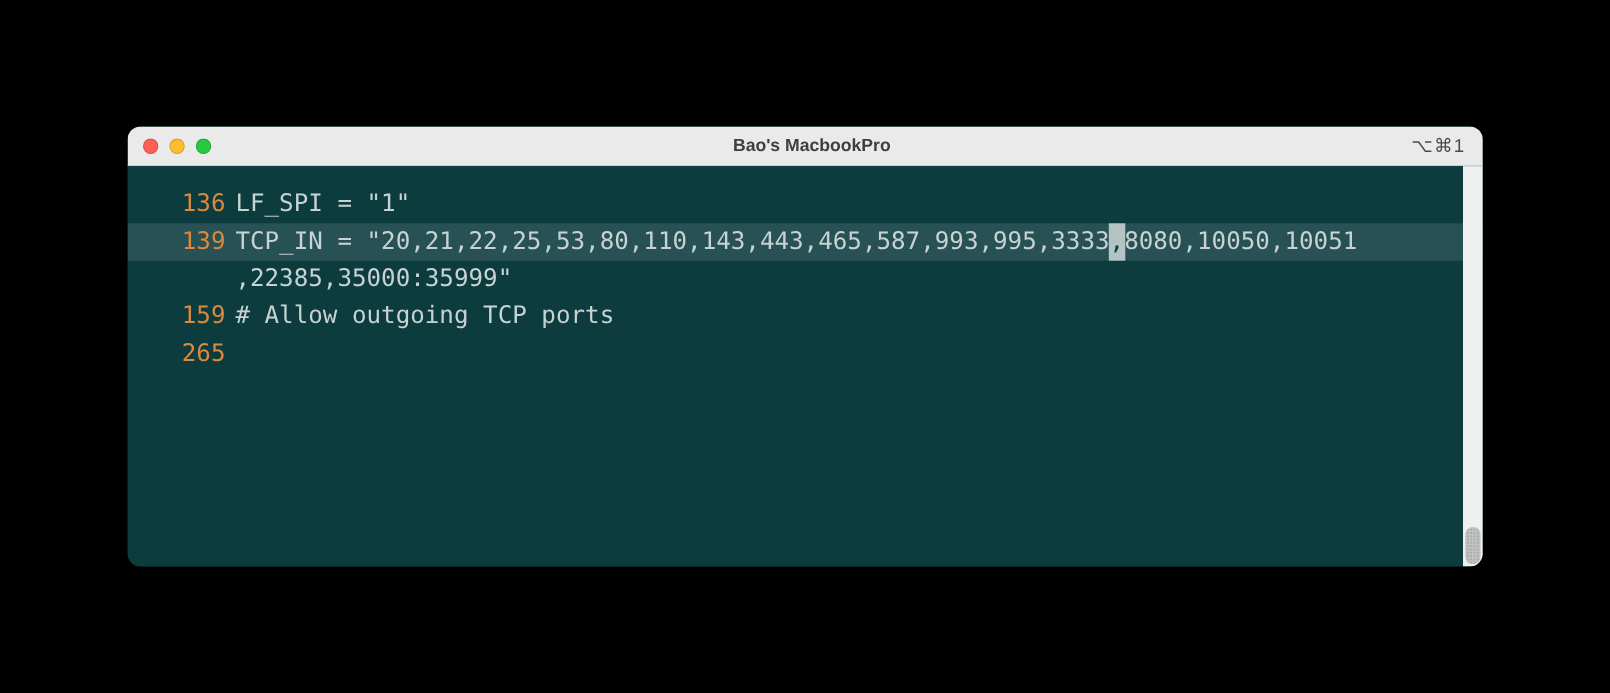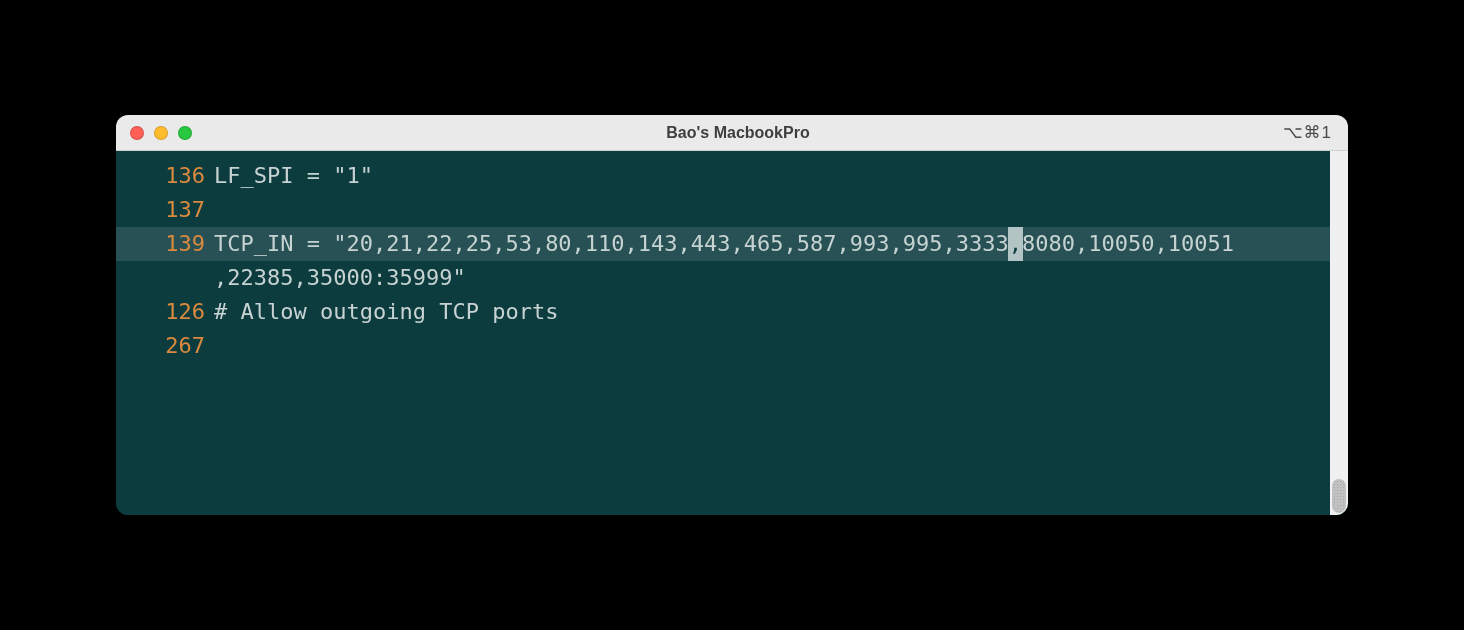--- a/index.html
+++ b/index.html
@@ -55,21 +55,21 @@
   .shortcut {
     margin-left: auto;
     padding-right: 16px;
     font-size: 17px;
     color: #4b4b4b;
     letter-spacing: 1px;
   }
   .editor {
     flex: 1;
     background: #0d3c3f;
-    padding-top: 8px;
+    padding-top: 18px;
     font-family: "Menlo", "Consolas", monospace;
     font-size: 22px;
     line-height: 34px;
     position: relative;
   }
   .line {
     display: flex;
     align-items: flex-start;
     white-space: pre;
   }
@@ -130,40 +130,36 @@
     </div>
     <div class="title">Bao's MacbookPro</div>
     <div class="shortcut">⌥⌘1</div>
   </div>
   <div class="editor">
 
     <div class="line">
       <span class="lineno">136</span>
       <span class="code">LF_SPI = "1"</span>
     </div>
-    <div class="line">
-      <span class="lineno">137</span>
-      <span class="code"></span>
-    </div>
 
     <div class="line highlighted-first">
       <span class="lineno">139</span>
       <span class="code"><span>TCP_IN = "20,21,22,25,53,80,110,143,443,465,587,993,995,3333</span><span class="cursor-block">,</span><span>8080,10050,10051</span></span>
     </div>
     <div class="line">
       <span class="lineno"> </span>
       <span class="code">,22385,35000:35999"</span>
     </div>
 
     <div class="line">
-      <span class="lineno">126</span>
+      <span class="lineno">159</span>
       <span class="code"># Allow outgoing TCP ports</span>
     </div>
     <div class="line">
-      <span class="lineno">267</span>
+      <span class="lineno">265</span>
       <span class="code"></span>
     </div>
 
     <div class="scrollbar-track">
       <div class="scrollbar-thumb"></div>
     </div>
   </div>
 </div>
 
 </body></html>

